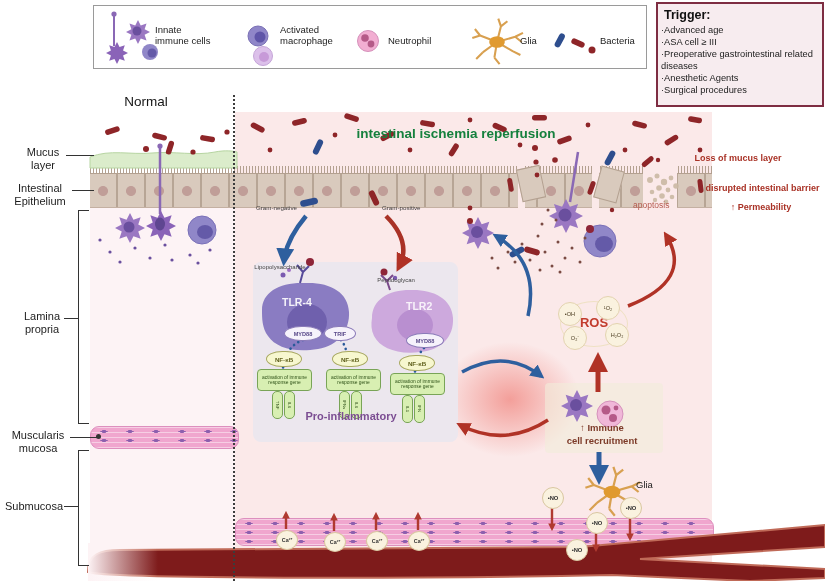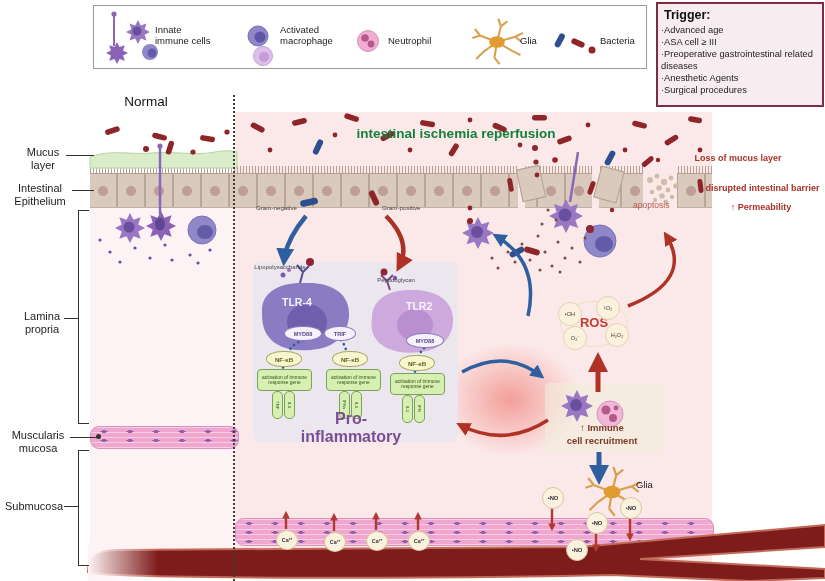--- a/index.html
+++ b/index.html
@@ -381,21 +381,21 @@
   <div class="abs actbox" style="left:326px;top:369px;width:53px;height:20px;">activation of immune response gene</div>
   <div class="abs actbox" style="left:390px;top:373px;width:53px;height:20px;">activation of immune response gene</div>
 
   <div class="abs pill" style="left:272px;top:391px;">TNF</div>
   <div class="abs pill" style="left:284px;top:391px;">IL6</div>
   <div class="abs pill" style="left:339px;top:391px;">IFNs</div>
   <div class="abs pill" style="left:351px;top:391px;">IL6</div>
   <div class="abs pill" style="left:402px;top:395px;">IL1</div>
   <div class="abs pill" style="left:414px;top:395px;">IFN</div>
 
-  <div class="abs t ctr" style="left:295px;top:410px;width:112px;font-size:16px;font-weight:bold;color:#7b4d92;">Pro-inflammatory</div>
+  <div class="abs t ctr" style="left:295px;top:410px;width:112px;font-size:11px;font-weight:bold;color:#7b4d92;">Pro-inflammatory</div>
 
 
   <div class="abs" style="left:560px;top:301px;width:66px;height:44px;border:1.5px solid #efe1c4;border-radius:50%;z-index:5;"></div>
   <div class="abs t ctr" style="left:572px;top:316px;width:44px;font-size:13px;font-weight:bold;color:#c23b2d;z-index:10;">ROS</div>
   <div class="abs roscirc" style="left:558px;top:302px;">•OH</div>
   <div class="abs roscirc" style="left:596px;top:296px;">¹O₂</div>
   <div class="abs roscirc" style="left:563px;top:326px;">O₂⁻</div>
   <div class="abs roscirc" style="left:605px;top:323px;">H₂O₂</div>
 
   <div class="abs t ctr pre" style="left:543px;top:422px;width:118px;font-size:9.5px;font-weight:bold;color:#7c3a28;line-height:1.35;">↑ Immune

